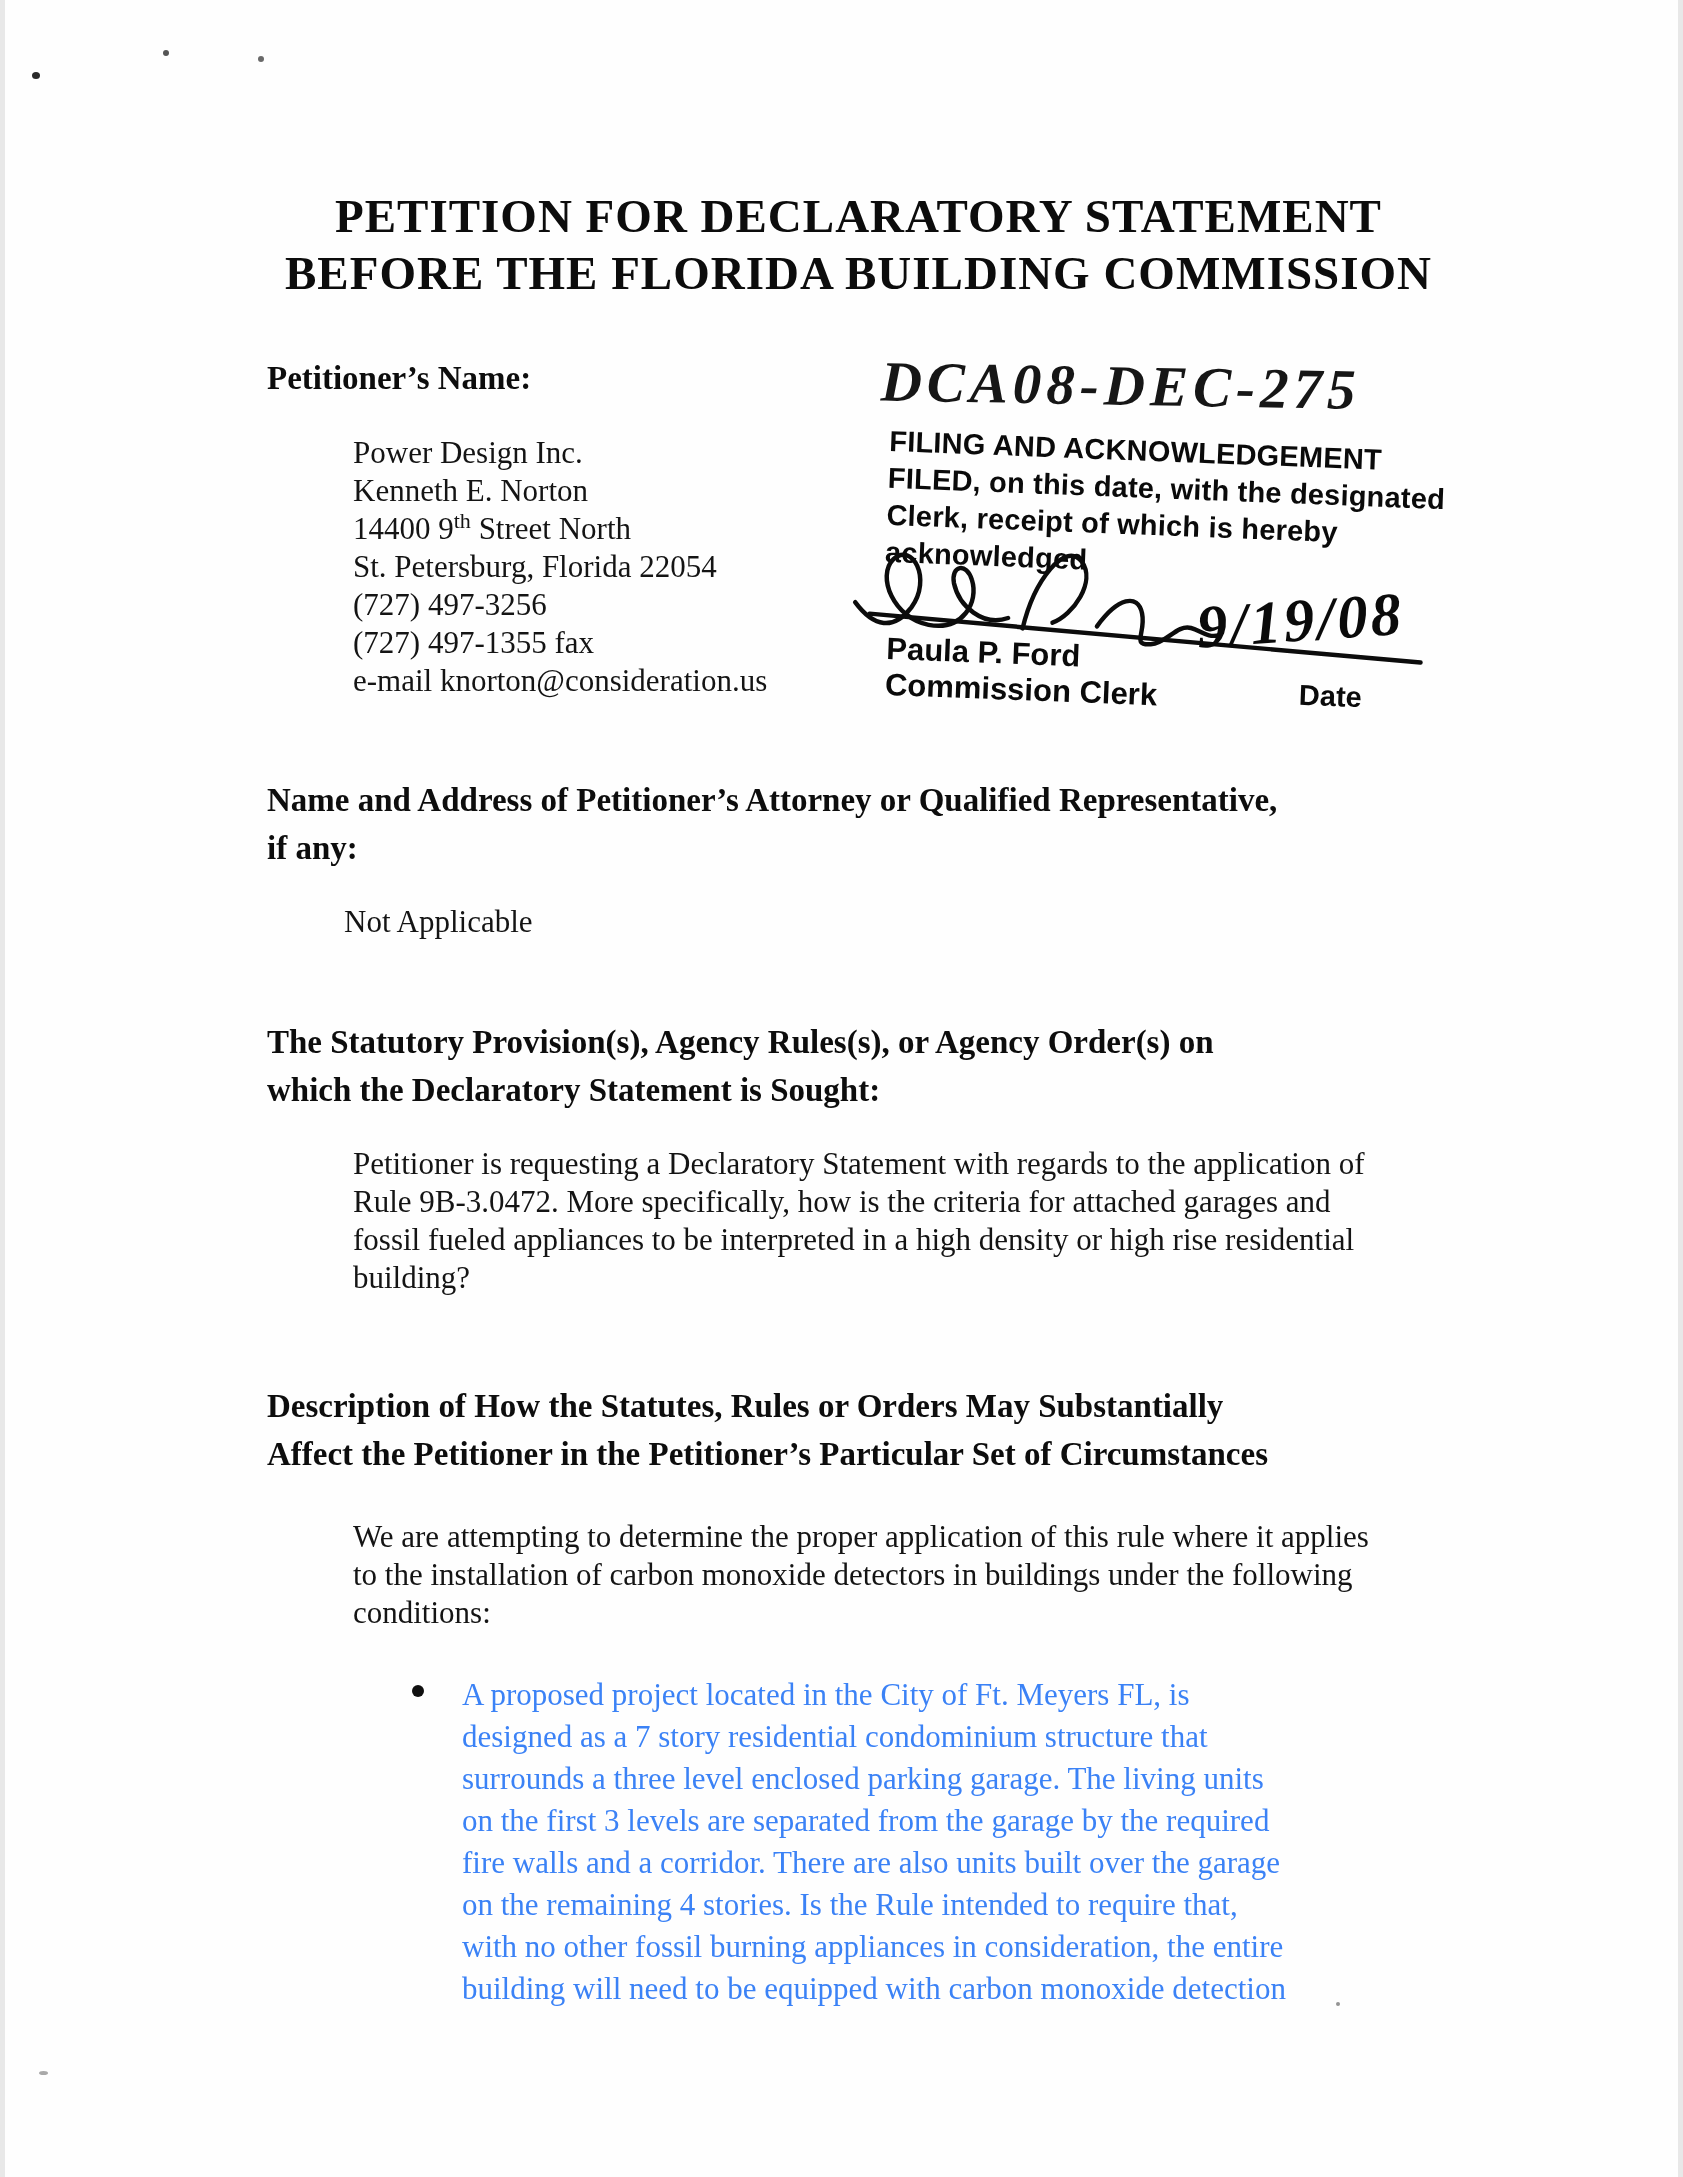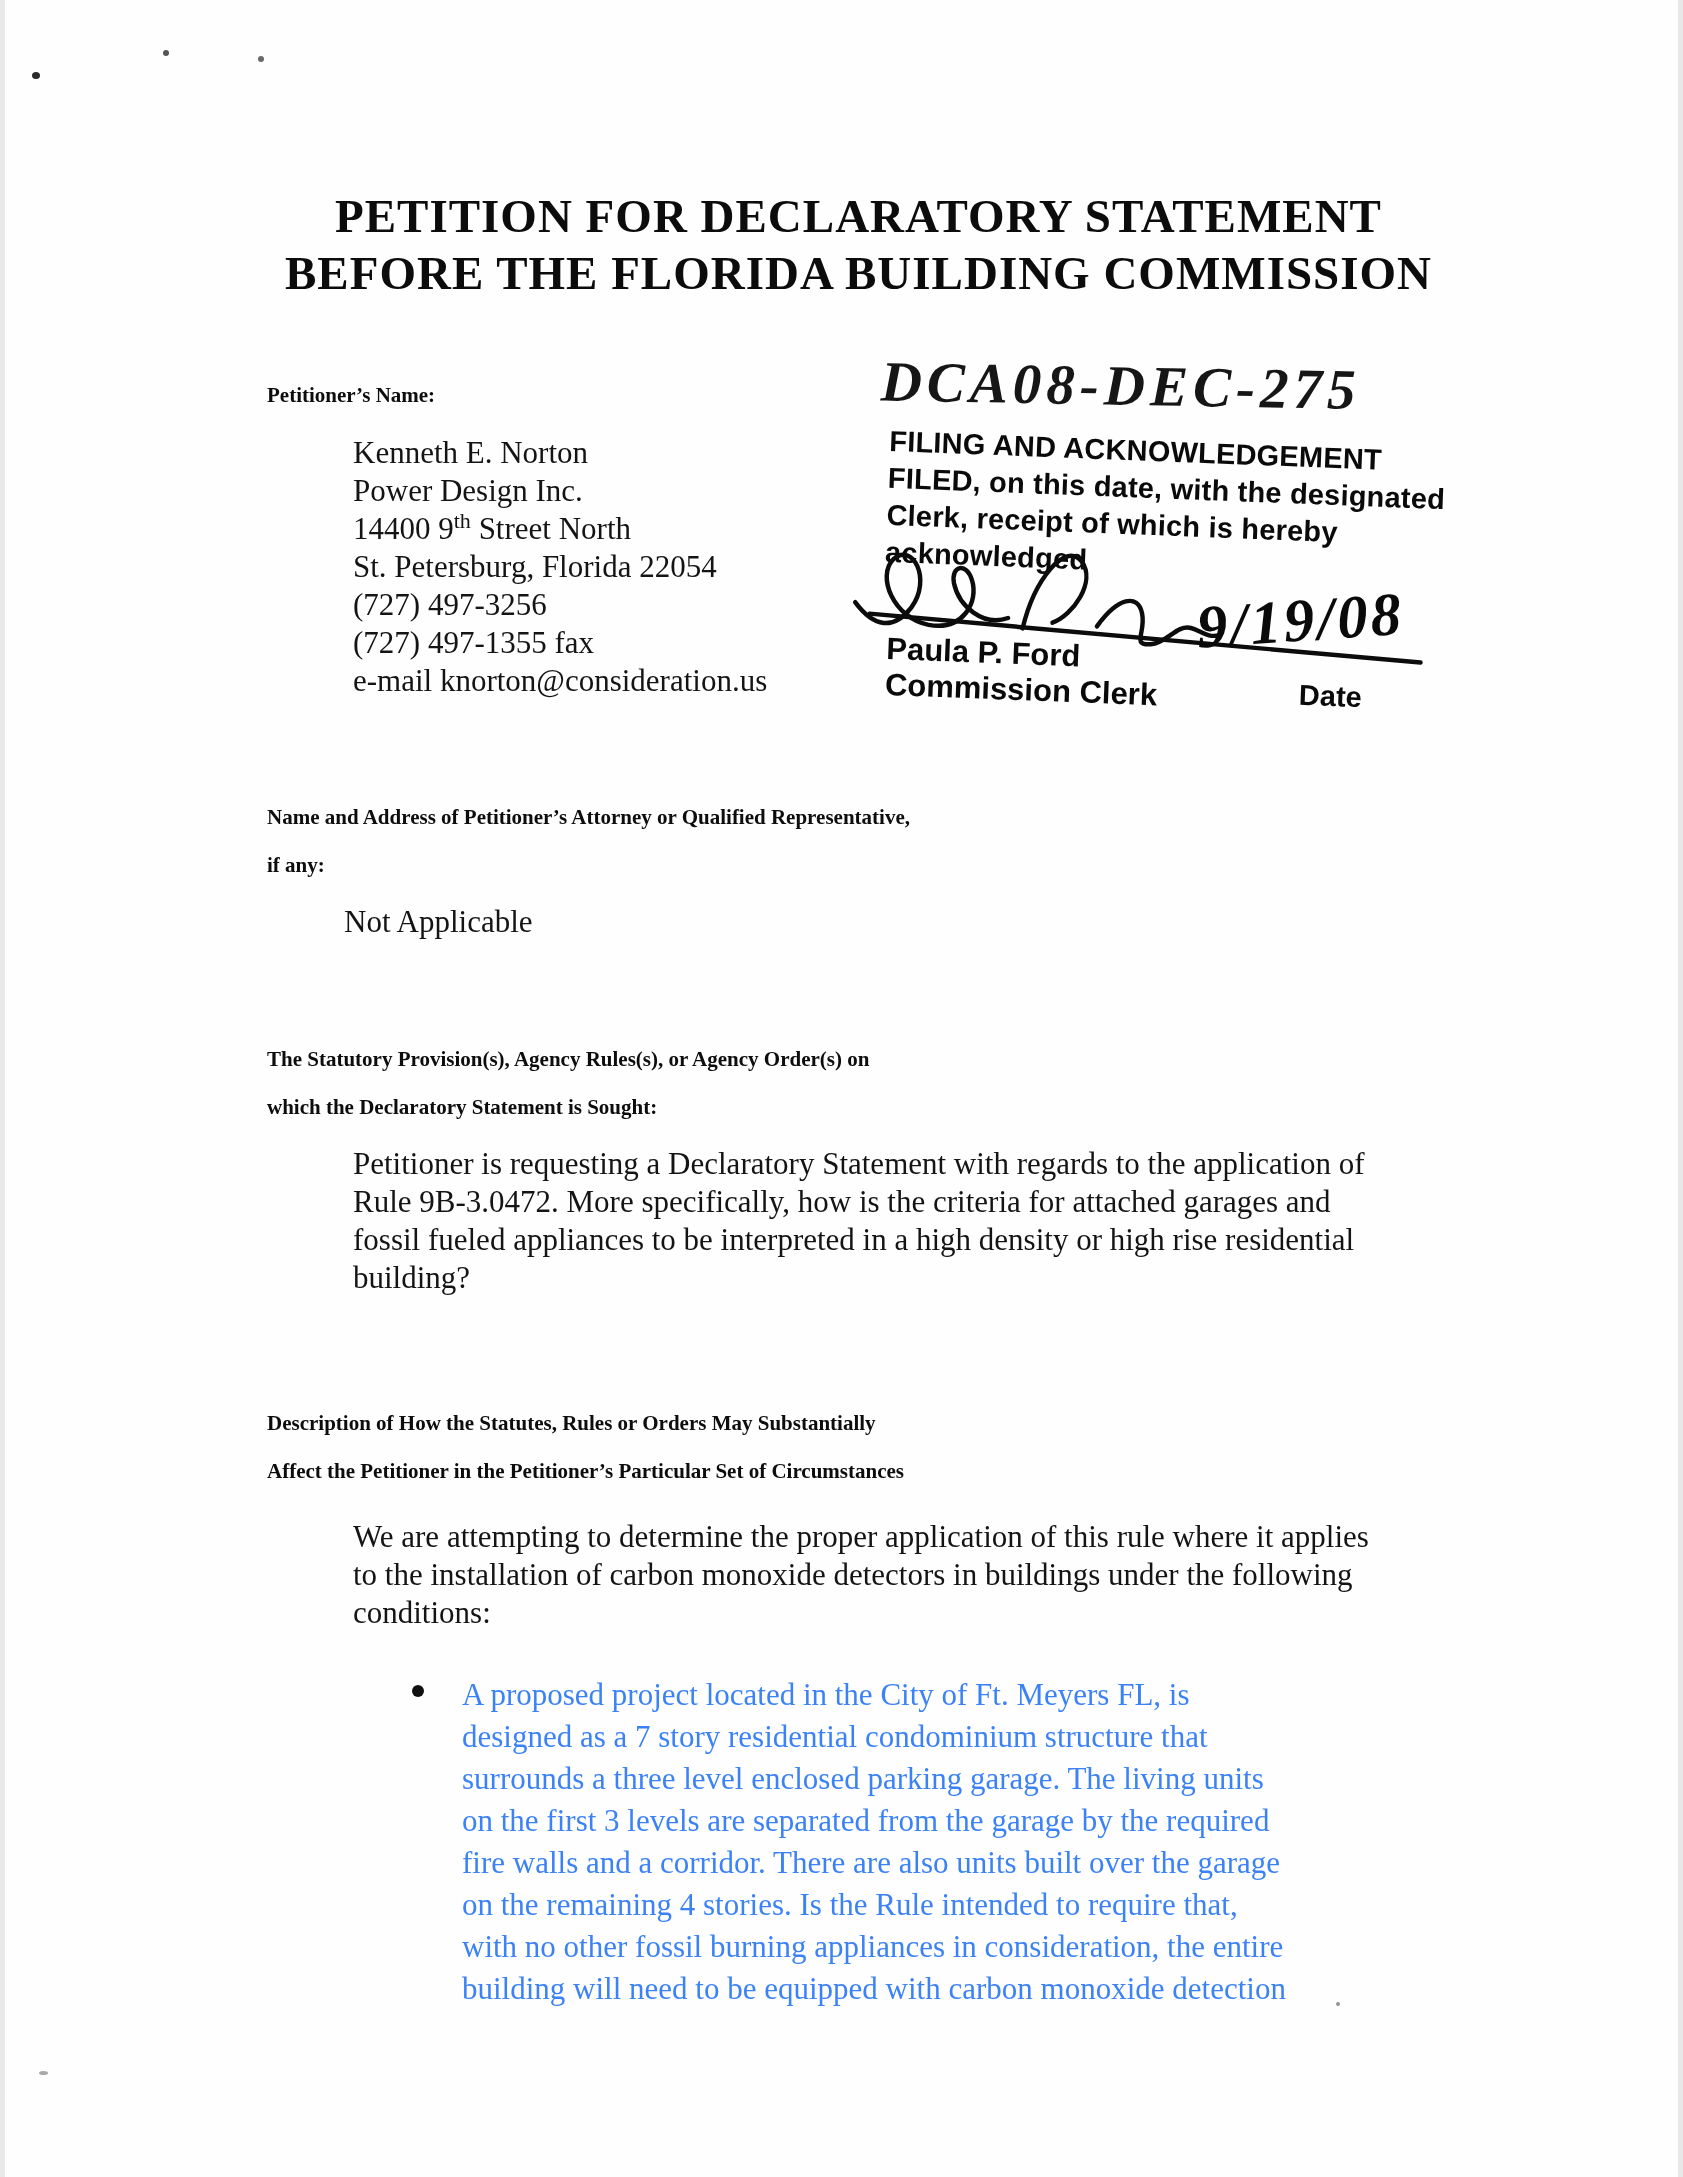--- a/index.html
+++ b/index.html
@@ -19,24 +19,23 @@
     left:262px; top:188px; width:1183px;
     text-align:center;
     font-weight:bold;
     font-size:47px; line-height:57px;
     letter-spacing:1px;
     white-space:pre-line;
     color:#0c0c0c;
   }
   .heading {
     font-weight:bold;
-    font-size:21px; line-height:48px;
+    font-size:33px; line-height:48px;
     white-space:pre-line;
     color:#0d0d0d;
-    margin-top:17px;
   }
   .body-text {
     font-size:31px; line-height:38px;
     white-space:pre-line;
     color:#141414;
   }
   .addr-block { left:348px; top:434px; font-size:31px; line-height:38px; color:#141414; }
   .addr-block div { height:38px; }
   .addr-block sup { font-size:22px; vertical-align:super; line-height:0; }
 
@@ -99,22 +98,22 @@
   <div class="abs speck" style="left:253px;top:56px;width:6px;height:6px;opacity:.7;"></div>
   <div class="abs speck" style="left:1331px;top:2002px;width:4px;height:4px;opacity:.5;"></div>
   <div class="abs speck" style="left:34px;top:2071px;width:9px;height:4px;opacity:.4;"></div>
 
   <div class="abs doc-title">PETITION FOR DECLARATORY STATEMENT
 BEFORE THE FLORIDA BUILDING COMMISSION</div>
 
   <div class="abs heading" style="left:262px;top:354px;">Petitioner’s Name:</div>
 
   <div class="abs addr-block">
+    <div>Power Design Inc.</div>
     <div>Kenneth E. Norton</div>
-    <div>Power Design Inc.</div>
     <div>
       <span>14400 9</span><sup>th</sup><span> Street North</span>
     </div>
     <div>St. Petersburg, Florida 22054</div>
     <div>(727) 497-3256</div>
     <div>(727) 497-1355 fax</div>
     <div>e-mail knorton@consideration.us</div>
   </div>
 
   <div class="abs stamp">

